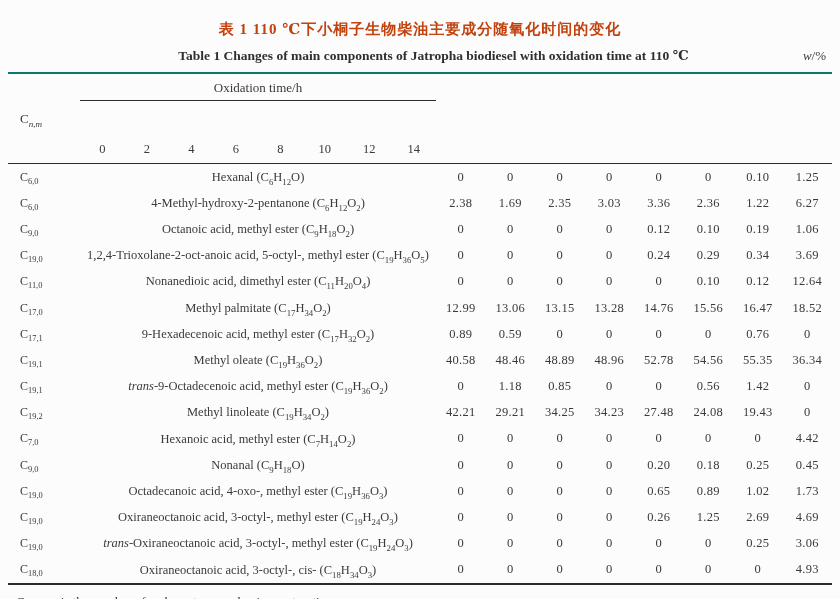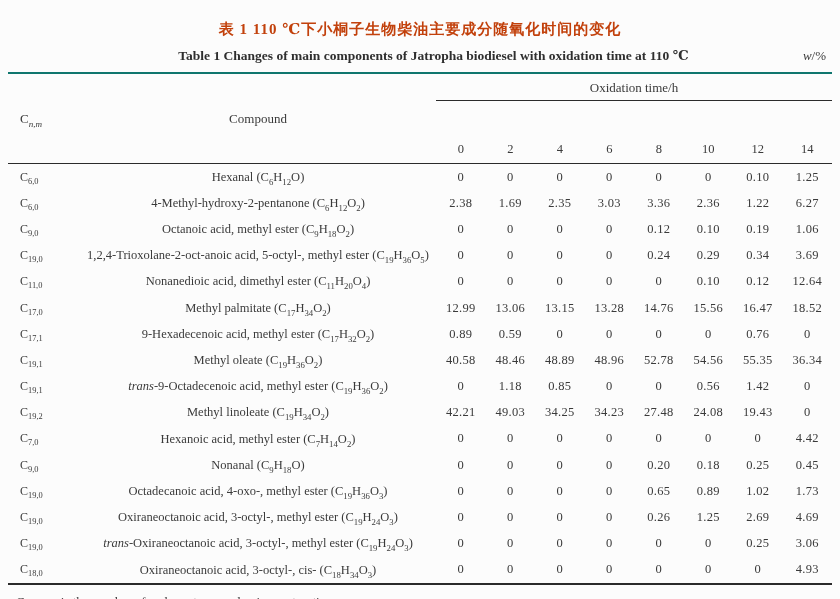--- a/index.html
+++ b/index.html
@@ -47,21 +47,20 @@
 <div class="page">
   <div class="title-zh"><span>表 1  110 ℃下小桐子生物柴油主要成分随氧化时间的变化</span></div>
   <div class="title-row">
     <div class="title-en"><span>Table 1  Changes of main components of Jatropha biodiesel with oxidation time at 110 ℃</span></div>
     <div class="unit"><span style="font-style: italic;">w</span><span>/%</span></div>
   </div>
 
   <div class="tbl">
     <div class="thead">
       <div class="th-c1"><span>C</span><sub style="font-style: italic;">n</sub><sub>,</sub><sub style="font-style: italic;">m</sub></div>
-      <div class="th-c2">Compound</div>
       <div class="cg">
         <div class="gh">Oxidation time/h</div>
         <div class="gnums" id="time-headers">
             <span>0</span>
             <span>2</span>
             <span>4</span>
             <span>6</span>
             <span>8</span>
             <span>10</span>
             <span>12</span>
@@ -175,21 +174,21 @@
           <div class="td-num">0</div>
           <div class="td-num">0</div>
           <div class="td-num">0.56</div>
           <div class="td-num">1.42</div>
           <div class="td-num">0</div>
         </div>
         <div class="tr">
           <div class="td-cn"><span>C</span><sub>19,2</sub></div>
           <div class="td-compound"><span>Methyl linoleate (C</span><sub>19</sub><span>H</span><sub>34</sub><span>O</span><sub>2</sub><span>)</span></div>
           <div class="td-num">42.21</div>
-          <div class="td-num">49.03</div>
+          <div class="td-num">29.21</div>
           <div class="td-num">34.25</div>
           <div class="td-num">34.23</div>
           <div class="td-num">27.48</div>
           <div class="td-num">24.08</div>
           <div class="td-num">19.43</div>
           <div class="td-num">0</div>
         </div>
         <div class="tr">
           <div class="td-cn"><span>C</span><sub>7,0</sub></div>
           <div class="td-compound"><span>Hexanoic acid, methyl ester (C</span><sub>7</sub><span>H</span><sub>14</sub><span>O</span><sub>2</sub><span>)</span></div>

